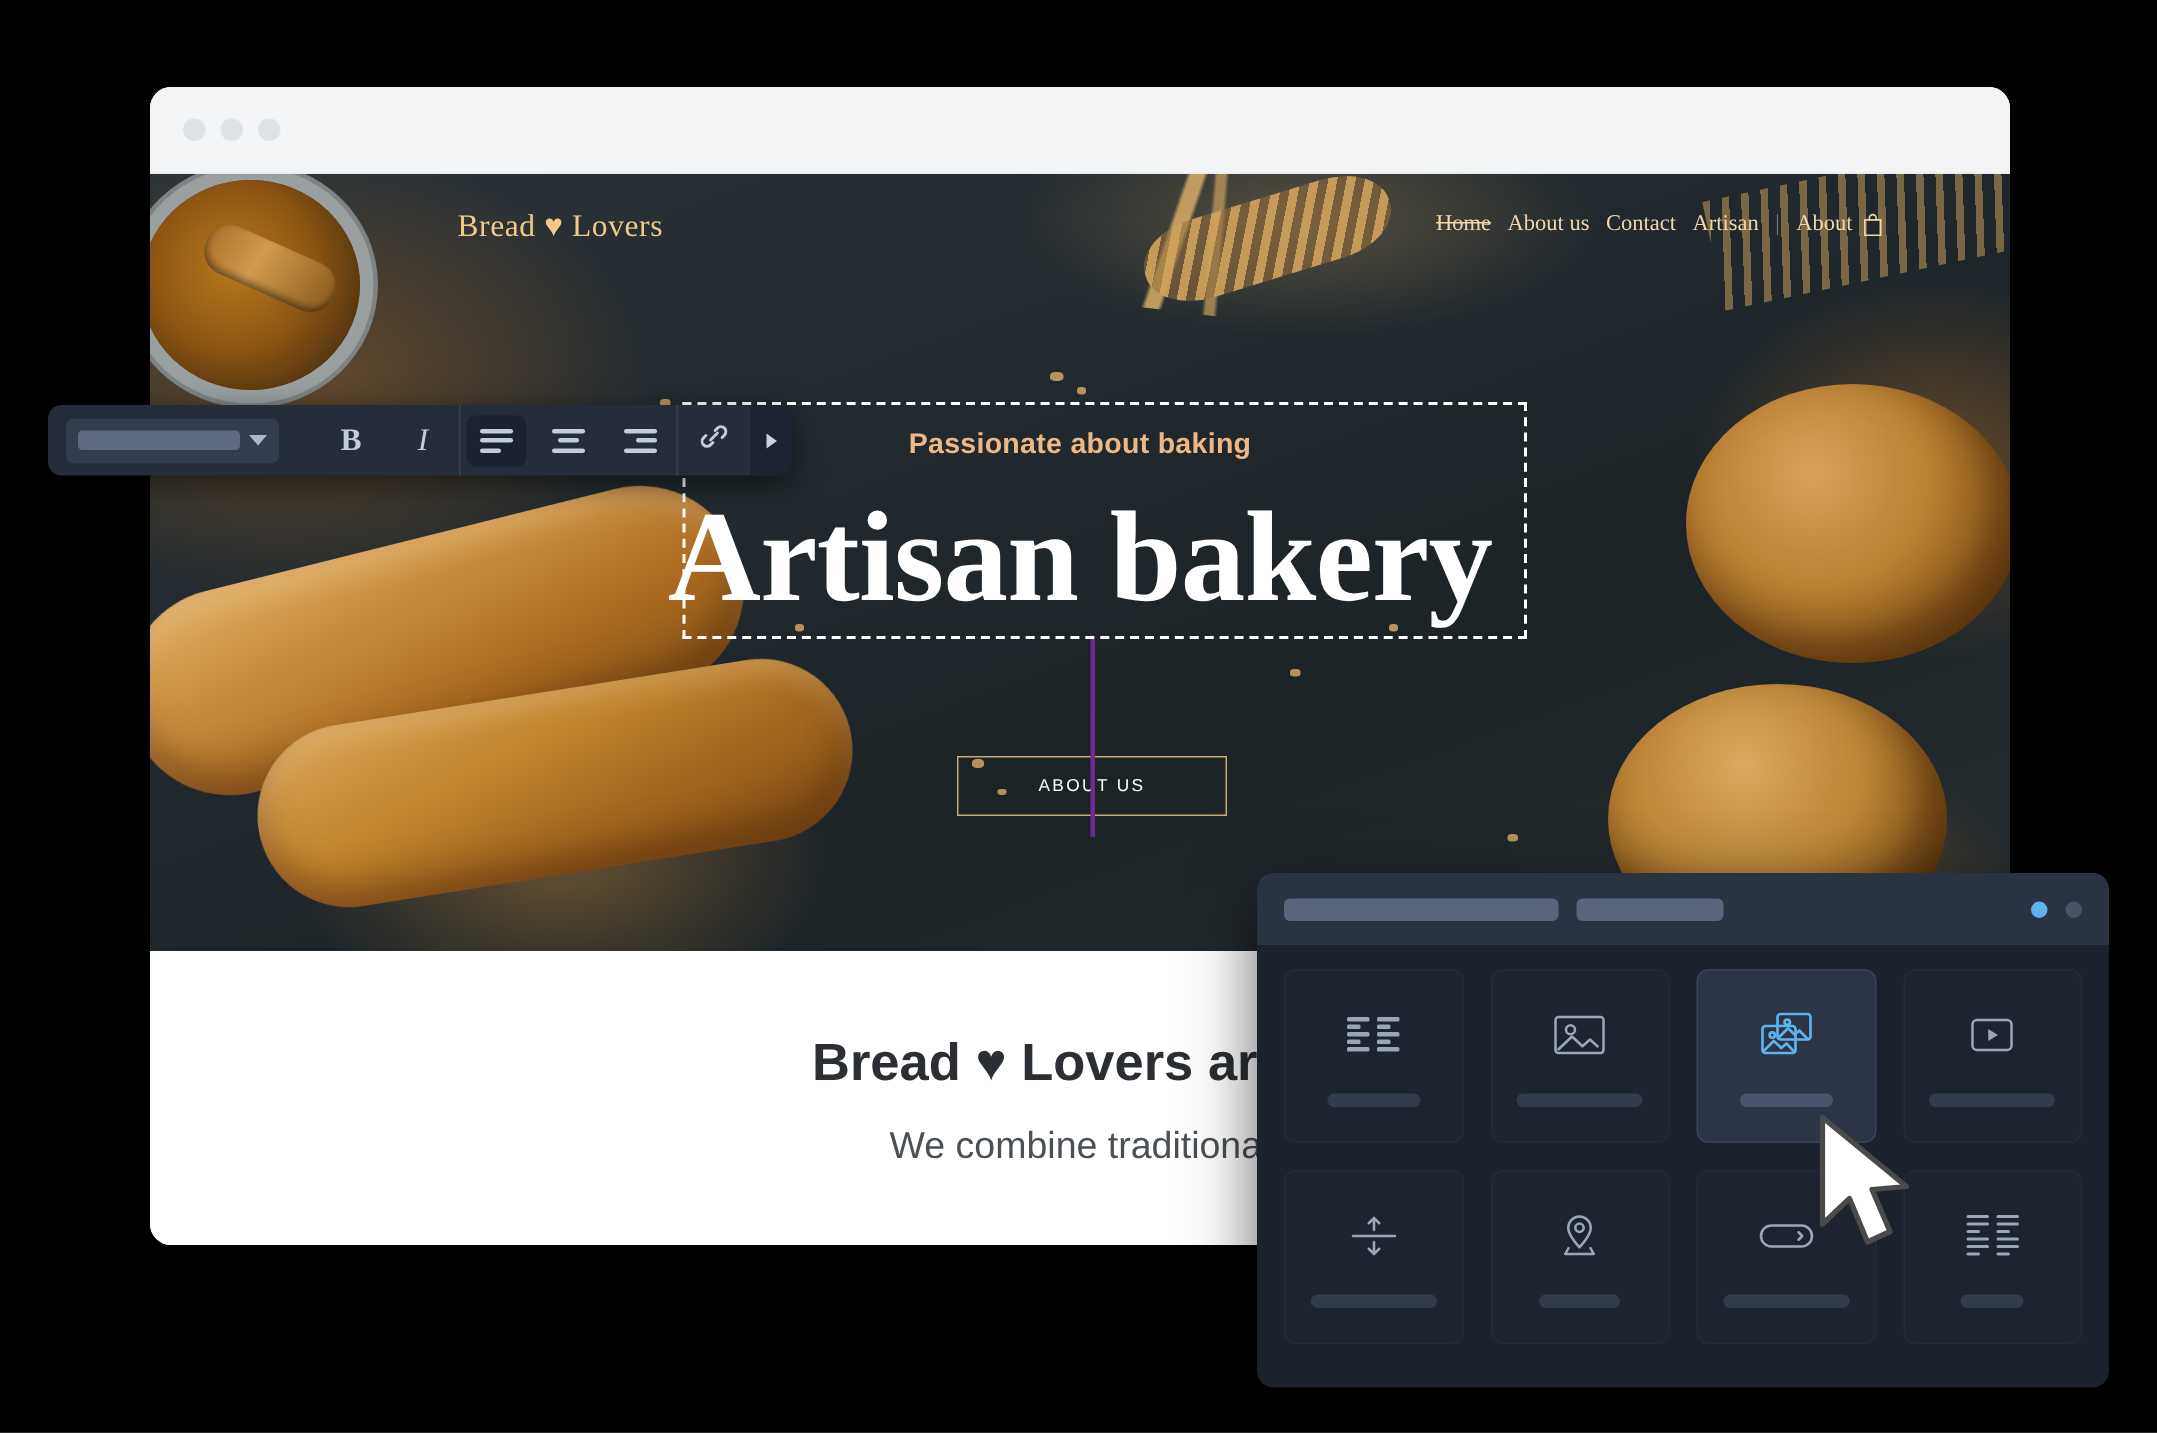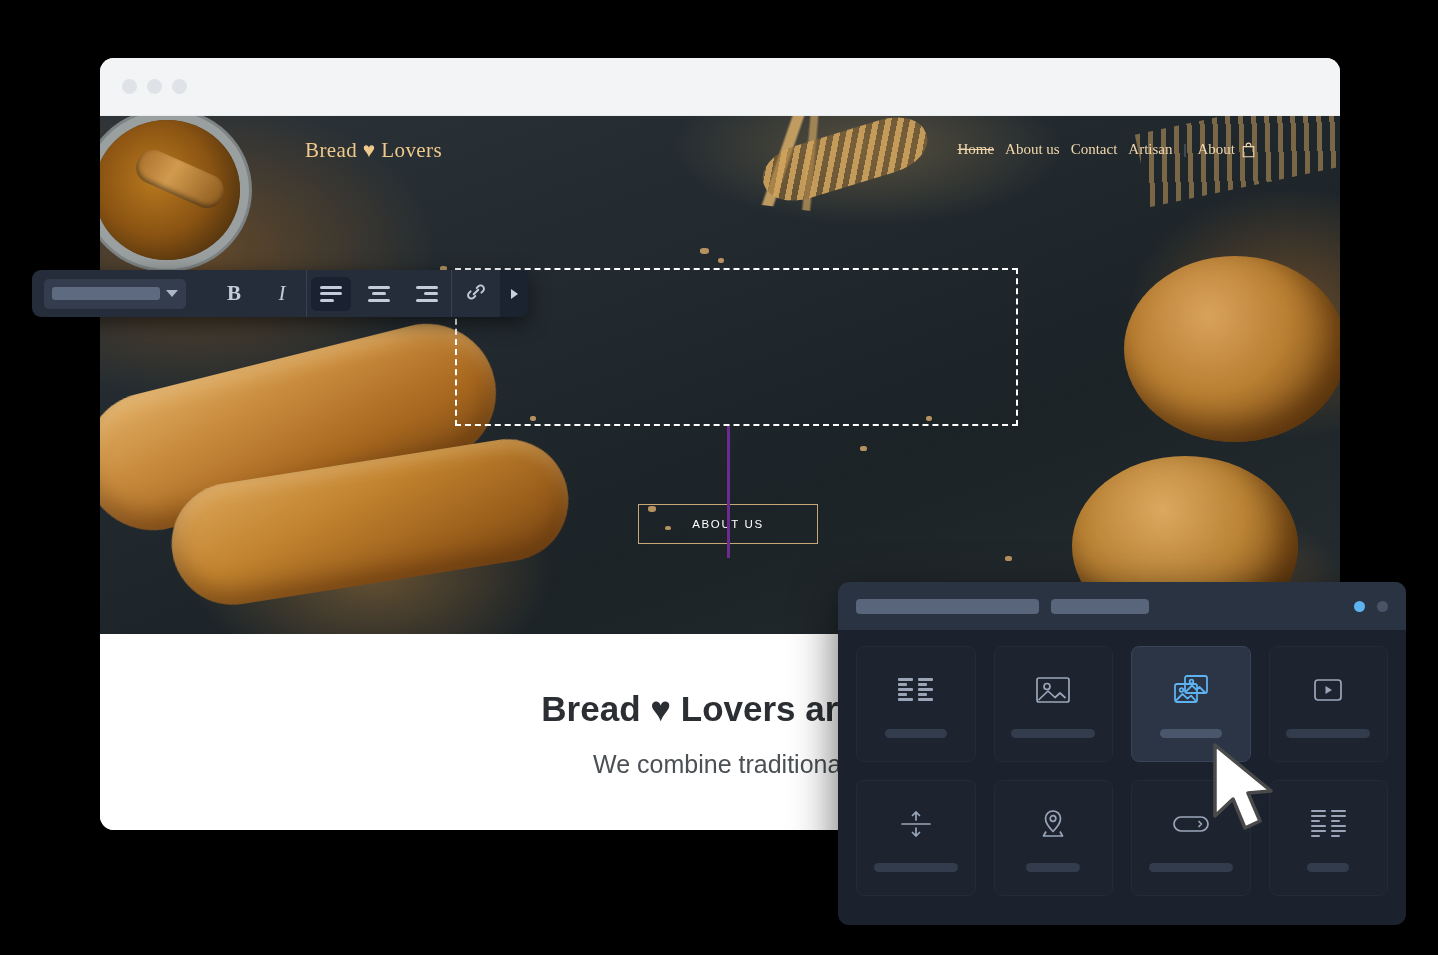--- a/index.html
+++ b/index.html
@@ -270,21 +270,23 @@
               <svg width="13" height="16" viewBox="0 0 13 16" fill="none">
                 <path d="M1.2 4.6h10.6v10.2H1.2z" stroke="#f3d7ac" stroke-width="1.1"></path>
                 <path d="M4.2 5.2V3.4a2.3 2.3 0 0 1 4.6 0v1.8" stroke="#f3d7ac" stroke-width="1.1" fill="none"></path>
               </svg>
             </span>
           </span>
         </div>
       </div>
 
       <div class="hero-center">
+        <div class="eyebrow">Passionate about baking</div>
         <div class="sel-box"></div>
+        <div class="hero-title">Artisan bakery</div>
         <div class="cta">ABOUT US</div>
         <div class="guide-line"></div>
       </div>
     </div>
 
     <div class="below">
       <h2>Bread ♥ Lovers artisa</h2>
       <p>We combine traditional</p>
     </div>
   </div>

